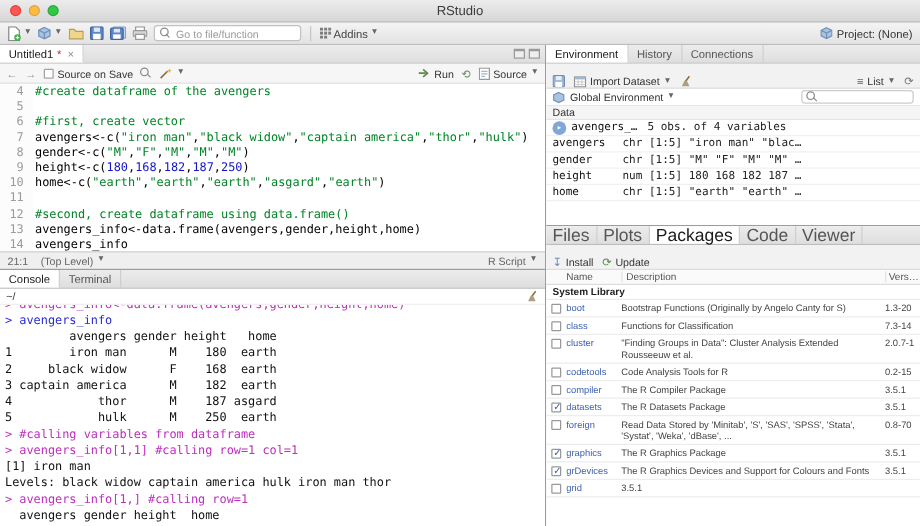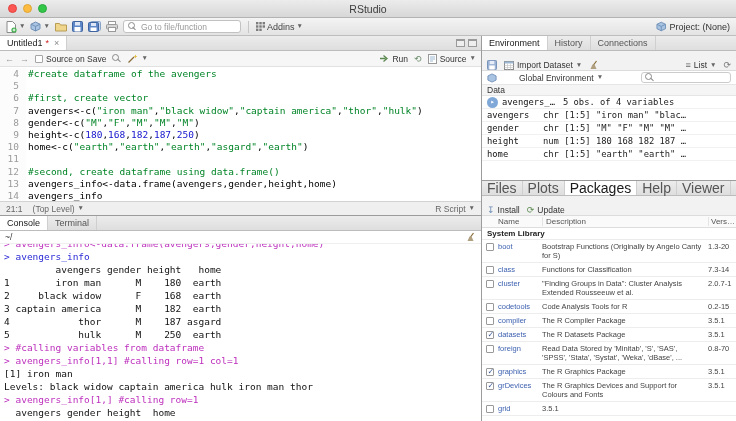--- a/index.html
+++ b/index.html
@@ -22,21 +22,21 @@
   .goto-box{display:flex;align-items:center;gap:4px;background:#fff;border:1px solid #c2c2c2;border-radius:3px;height:13px;width:118px;padding:0 4px;color:#9a9a9a;font-size:8.5px;overflow:hidden;white-space:nowrap}
   .spacer{flex:1}
   .proj{display:flex;align-items:center;gap:3px;max-width:74px;overflow:hidden;white-space:nowrap;color:#333}
 
   .mag{width:9px;height:9px;position:relative;display:inline-block;flex:none}
   .mag::before{content:"";position:absolute;width:5px;height:5px;border:1px solid #8a8a8a;border-radius:50%;left:0;top:0}
   .mag::after{content:"";position:absolute;width:4px;height:1.2px;background:#8a8a8a;transform:rotate(45deg);left:4.5px;top:6px}
 
   
   .workspace{display:flex;height:385px}
-  .left-col{width:482px;flex:none;display:flex;flex-direction:column;border-right:1px solid #9c9c9c}
+  .left-col{width:437px;flex:none;display:flex;flex-direction:column;border-right:1px solid #9c9c9c}
   .right-col{flex:1;display:flex;flex-direction:column;min-width:0}
 
   .tabbar{height:15px;background:linear-gradient(#ececec,#dedede);border-bottom:1px solid #bcbcbc;display:flex;align-items:stretch;font-size:9px;color:#555;flex:none}
   .tab{display:flex;align-items:center;gap:3px;padding:0 7px;border-right:1px solid #cfcfcf;white-space:nowrap}
   .tab.active{background:#fff;color:#1a1a1a}
   .dirty{color:#cc2222}
   .tab-close{color:#8a8a8a;font-size:9px;margin-left:2px}
   .tb-right{margin-left:auto;display:flex;align-items:center;gap:3px;padding-right:4px}
   .win-icon{width:9px;height:8px;border:1px solid #9a9a9a;border-top:2.5px solid #9a9a9a;display:inline-block;background:#eee}
 
@@ -61,21 +61,21 @@
   .console-body{flex:1;overflow:hidden;font-family:"DejaVu Sans Mono",monospace;font-size:9.5px;padding-left:4px}
   .cline{white-space:pre;line-height:13px;height:13px}
   .cl-clip{color:#bd2fbd;margin-top:-7px}
   .cl-cmd{color:#2a2ad6}
   .cl-mag{color:#bd2fbd}
   .cl-out{color:#111}
 
   
   .env-pane{height:145px;flex:none;display:flex;flex-direction:column;border-bottom:1px solid #9c9c9c;background:#fff}
   .pane-toolbar{height:20px;flex:none;background:#f2f2f2;border-bottom:1px solid #dcdcdc;display:flex;align-items:flex-end;gap:7px;padding:0 5px;font-size:8.5px;color:#333}
-  .env-scope-row{height:14px;flex:none;display:flex;align-items:center;gap:22px;padding:0 5px;border-bottom:1px solid #e6e6e6;font-size:8.5px;color:#333}
+  .env-scope-row{height:14px;flex:none;display:flex;align-items:center;gap:4px;padding:0 5px;border-bottom:1px solid #e6e6e6;font-size:8.5px;color:#333}
   .env-search{margin-left:auto;display:flex;align-items:center;gap:2px;border:1px solid #ccc;border-radius:3px;height:11px;width:90px;background:#fff;padding:0 3px}
   .section-hdr{height:11px;flex:none;background:#f5f5f5;border-bottom:1px solid #e5e5e5;font-size:8.5px;color:#333;display:flex;align-items:center;padding:0 5px}
   .env-row{height:13px;display:flex;align-items:center;font-family:"DejaVu Sans Mono",monospace;font-size:8.8px;border-bottom:1px solid #f1f1f1;padding-left:5px;white-space:nowrap;overflow:hidden}
   .expand-circle{width:11px;height:11px;flex:none;border-radius:50%;background:#7fa8d9;color:#fff;font-size:7px;display:inline-flex;align-items:center;justify-content:center;margin-right:4px}
   .env-name{width:56px;flex:none;color:#111;overflow:hidden}
   .env-name-data{color:#111;margin-right:8px;overflow:hidden}
   .env-val{color:#222;overflow:hidden}
 
   
   .pkg-pane{flex:1;display:flex;flex-direction:column;background:#fff;min-height:0}
@@ -363,21 +363,21 @@
             <span class="env-val">chr [1:5] "earth" "earth" …</span>
           </div>
         </div>
     </div>
 
     <div class="pkg-pane">
       <div class="tabbar">
           <div class="tab">Files</div>
           <div class="tab">Plots</div>
           <div class="tab active">Packages</div>
-          <div class="tab">Help</div>
+          <div class="tab">Code</div>
           <div class="tab">Viewer</div>
         </div>
       <div class="pane-toolbar">
         <span class="icon-gap">
           <span style="color:#6f8cb4;font-size:9px">↧</span>
           <span>Install</span>
         </span>
         <span class="icon-gap">
           <span style="color:#5b8a50;font-size:9px">⟳</span>
           <span>Update</span>

